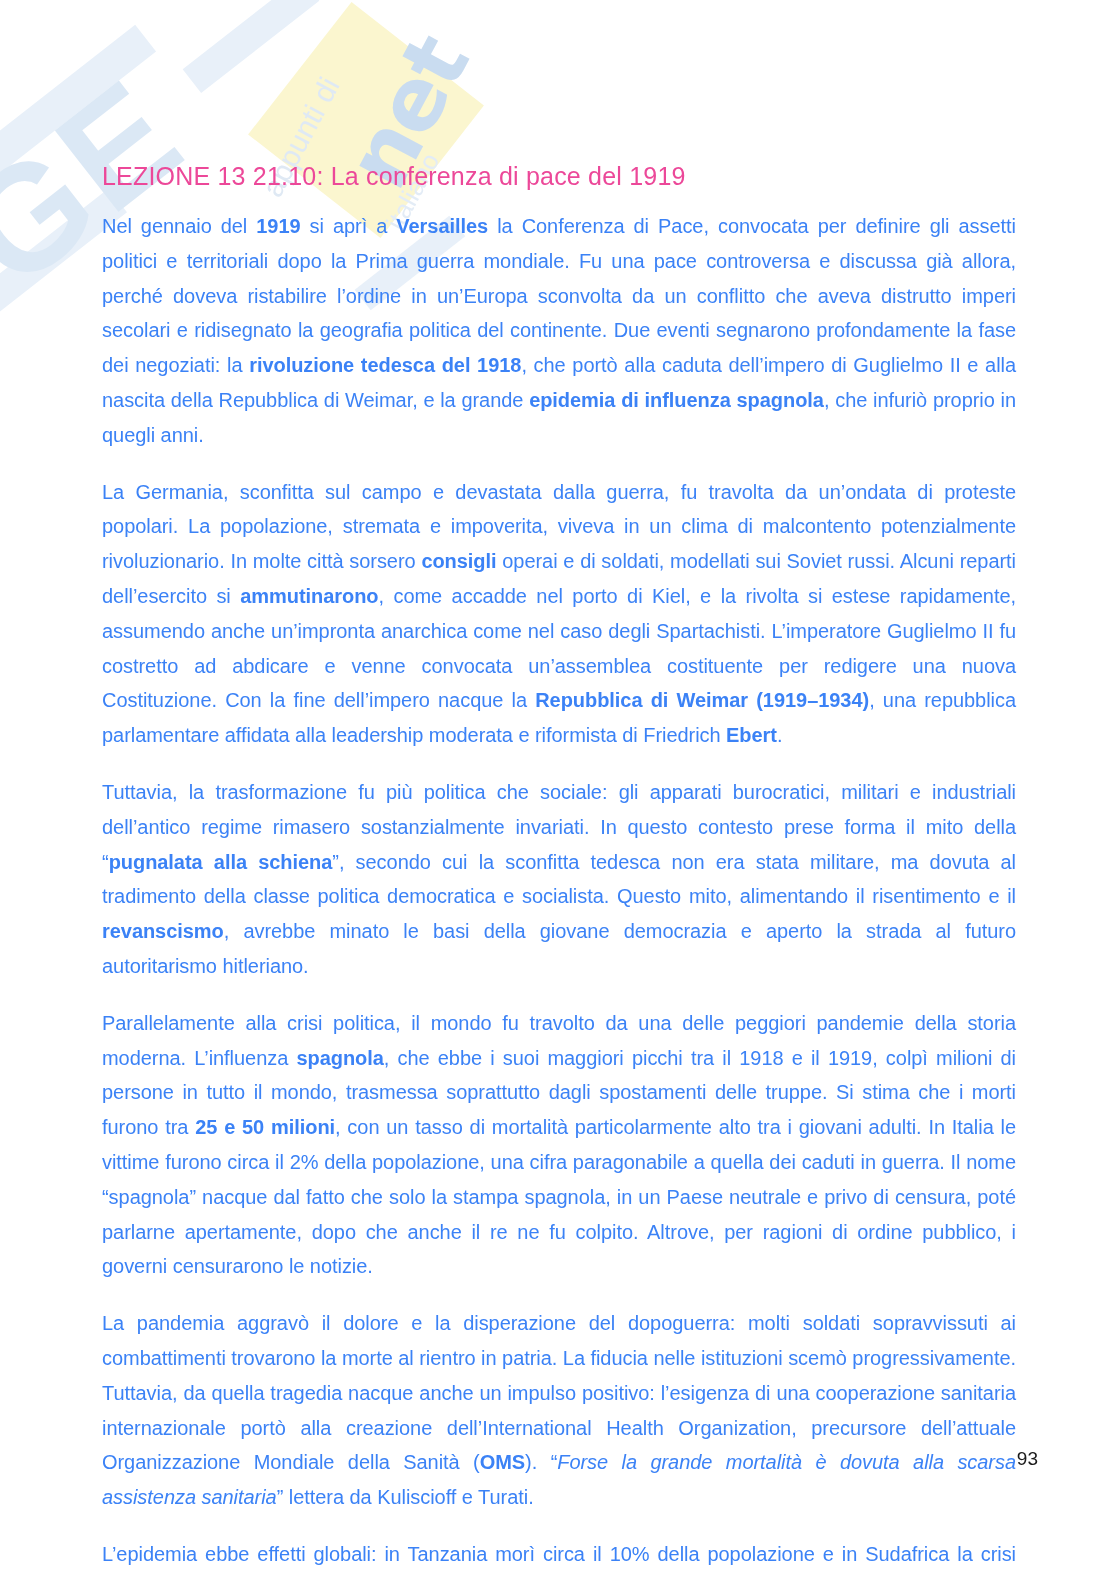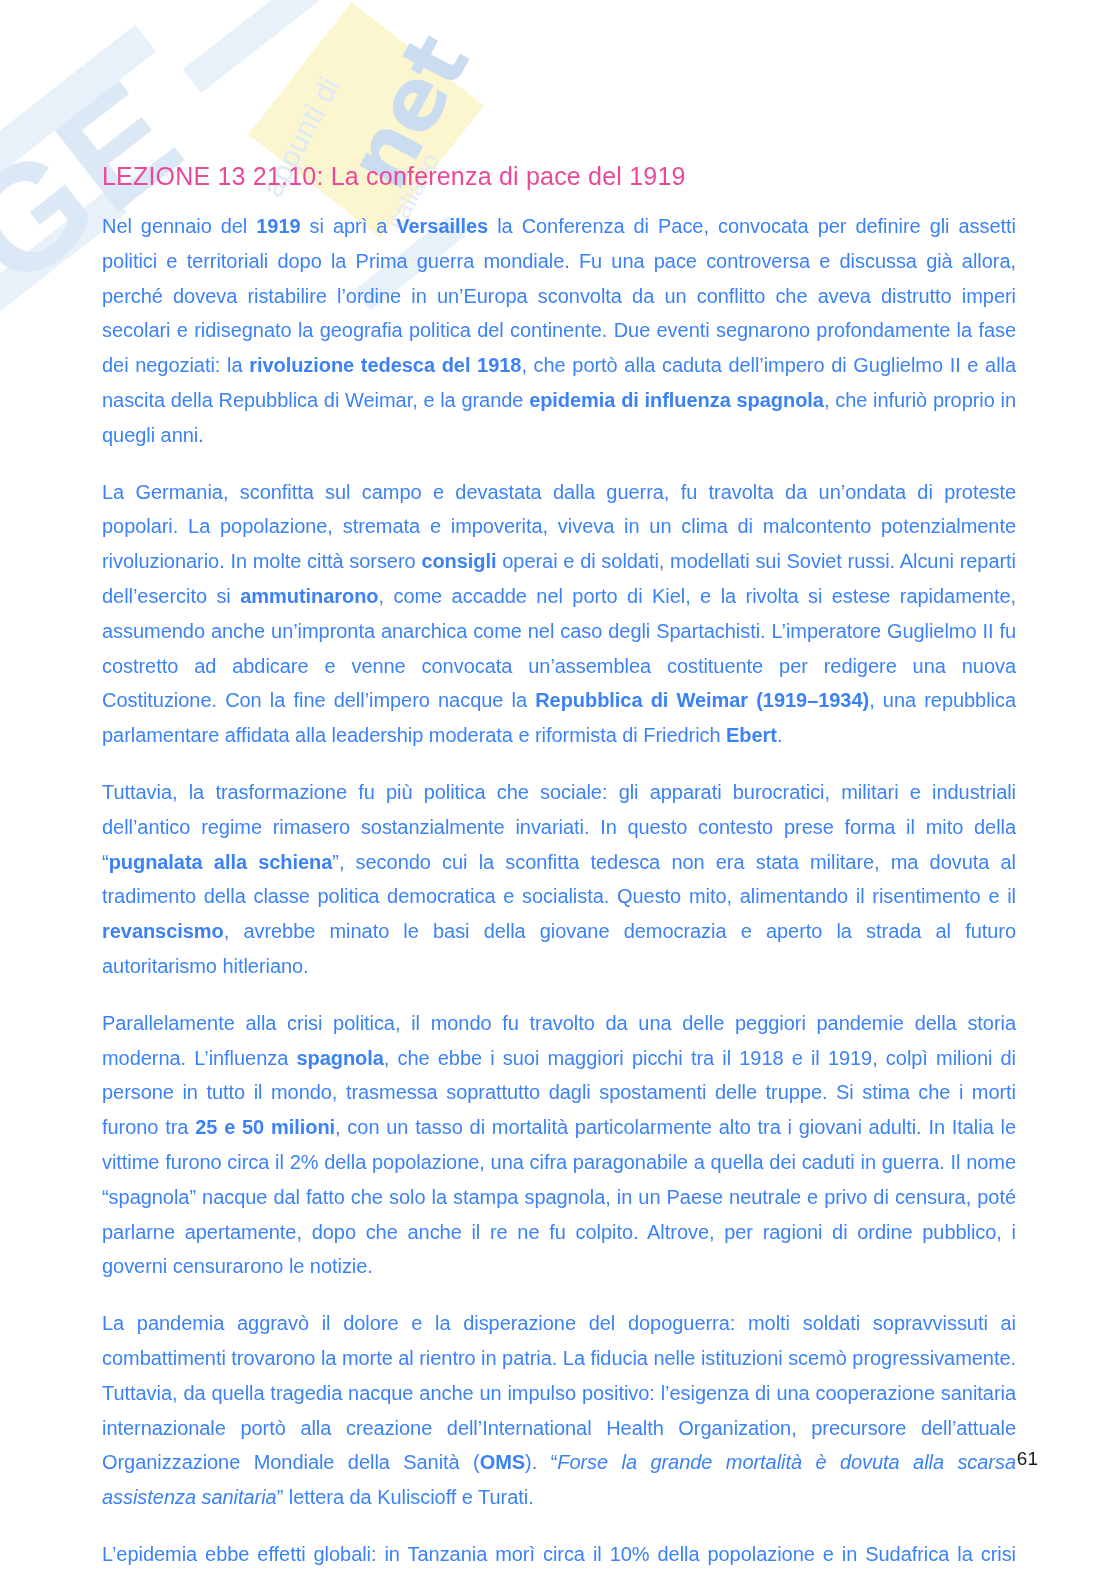--- a/index.html
+++ b/index.html
@@ -159,15 +159,15 @@
     <div class="body-block">
         <p class="para"><span>Nel gennaio del </span><b>1919</b><span> si aprì a </span><b>Versailles</b><span> la Conferenza di Pace, convocata per definire gli assetti politici e territoriali dopo la Prima guerra mondiale. Fu una pace controversa e discussa già allora, perché doveva ristabilire l’ordine in un’Europa sconvolta da un conflitto che aveva distrutto imperi secolari e ridisegnato la geografia politica del continente. Due eventi segnarono profondamente la fase dei negoziati: la </span><b>rivoluzione tedesca del 1918</b><span>, che portò alla caduta dell’impero di Guglielmo II e alla nascita della Repubblica di Weimar, e la grande </span><b>epidemia di influenza spagnola</b><span>, che infuriò proprio in quegli anni.</span></p>
         <p class="para"><span>La Germania, sconfitta sul campo e devastata dalla guerra, fu travolta da un’ondata di proteste popolari. La popolazione, stremata e impoverita, viveva in un clima di malcontento potenzialmente rivoluzionario. In molte città sorsero </span><b>consigli</b><span> operai e di soldati, modellati sui Soviet russi. Alcuni reparti dell’esercito si </span><b>ammutinarono</b><span>, come accadde nel porto di Kiel, e la rivolta si estese rapidamente, assumendo anche un’impronta anarchica come nel caso degli Spartachisti. L’imperatore Guglielmo II fu costretto ad abdicare e venne convocata un’assemblea costituente per redigere una nuova Costituzione. Con la fine dell’impero nacque la </span><b>Repubblica di Weimar (1919–1934)</b><span>, una repubblica parlamentare affidata alla leadership moderata e riformista di Friedrich </span><b>Ebert</b><span>.</span></p>
         <p class="para"><span>Tuttavia, la trasformazione fu più politica che sociale: gli apparati burocratici, militari e industriali dell’antico regime rimasero sostanzialmente invariati. In questo contesto prese forma il mito della “</span><b>pugnalata alla schiena</b><span>”, secondo cui la sconfitta tedesca non era stata militare, ma dovuta al tradimento della classe politica democratica e socialista. Questo mito, alimentando il risentimento e il </span><b>revanscismo</b><span>, avrebbe minato le basi della giovane democrazia e aperto la strada al futuro autoritarismo hitleriano.</span></p>
         <p class="para"><span>Parallelamente alla crisi politica, il mondo fu travolto da una delle peggiori pandemie della storia moderna. L’influenza </span><b>spagnola</b><span>, che ebbe i suoi maggiori picchi tra il 1918 e il 1919, colpì milioni di persone in tutto il mondo, trasmessa soprattutto dagli spostamenti delle truppe. Si stima che i morti furono tra </span><b>25 e 50 milioni</b><span>, con un tasso di mortalità particolarmente alto tra i giovani adulti. In Italia le vittime furono circa il 2% della popolazione, una cifra paragonabile a quella dei caduti in guerra. Il nome “spagnola” nacque dal fatto che solo la stampa spagnola, in un Paese neutrale e privo di censura, poté parlarne apertamente, dopo che anche il re ne fu colpito. Altrove, per ragioni di ordine pubblico, i governi censurarono le notizie.</span></p>
         <p class="para"><span>La pandemia aggravò il dolore e la disperazione del dopoguerra: molti soldati sopravvissuti ai combattimenti trovarono la morte al rientro in patria. La fiducia nelle istituzioni scemò progressivamente. Tuttavia, da quella tragedia nacque anche un impulso positivo: l’esigenza di una cooperazione sanitaria internazionale portò alla creazione dell’International Health Organization, precursore dell’attuale Organizzazione Mondiale della Sanità (</span><b>OMS</b><span>). “</span><i>Forse la grande mortalità è dovuta alla scarsa assistenza sanitaria</i><span>” lettera da Kuliscioff e Turati.</span></p>
         <p class="para"><span>L’epidemia ebbe effetti globali: in Tanzania morì circa il 10% della popolazione e in Sudafrica la crisi sanitaria contribuì a rafforzare le politiche di segregazione razziale. All’epoca le conoscenze sui virus erano scarse e i sistemi sanitari impreparati: accanto alla spagnola, continuava a mietere vittime anche la tubercolosi.</span></p>
       </div>
   </div>
 
-  <div class="page-number">61</div>
+  <div class="page-number">93</div>
 
 </div>
 
 </body></html>

